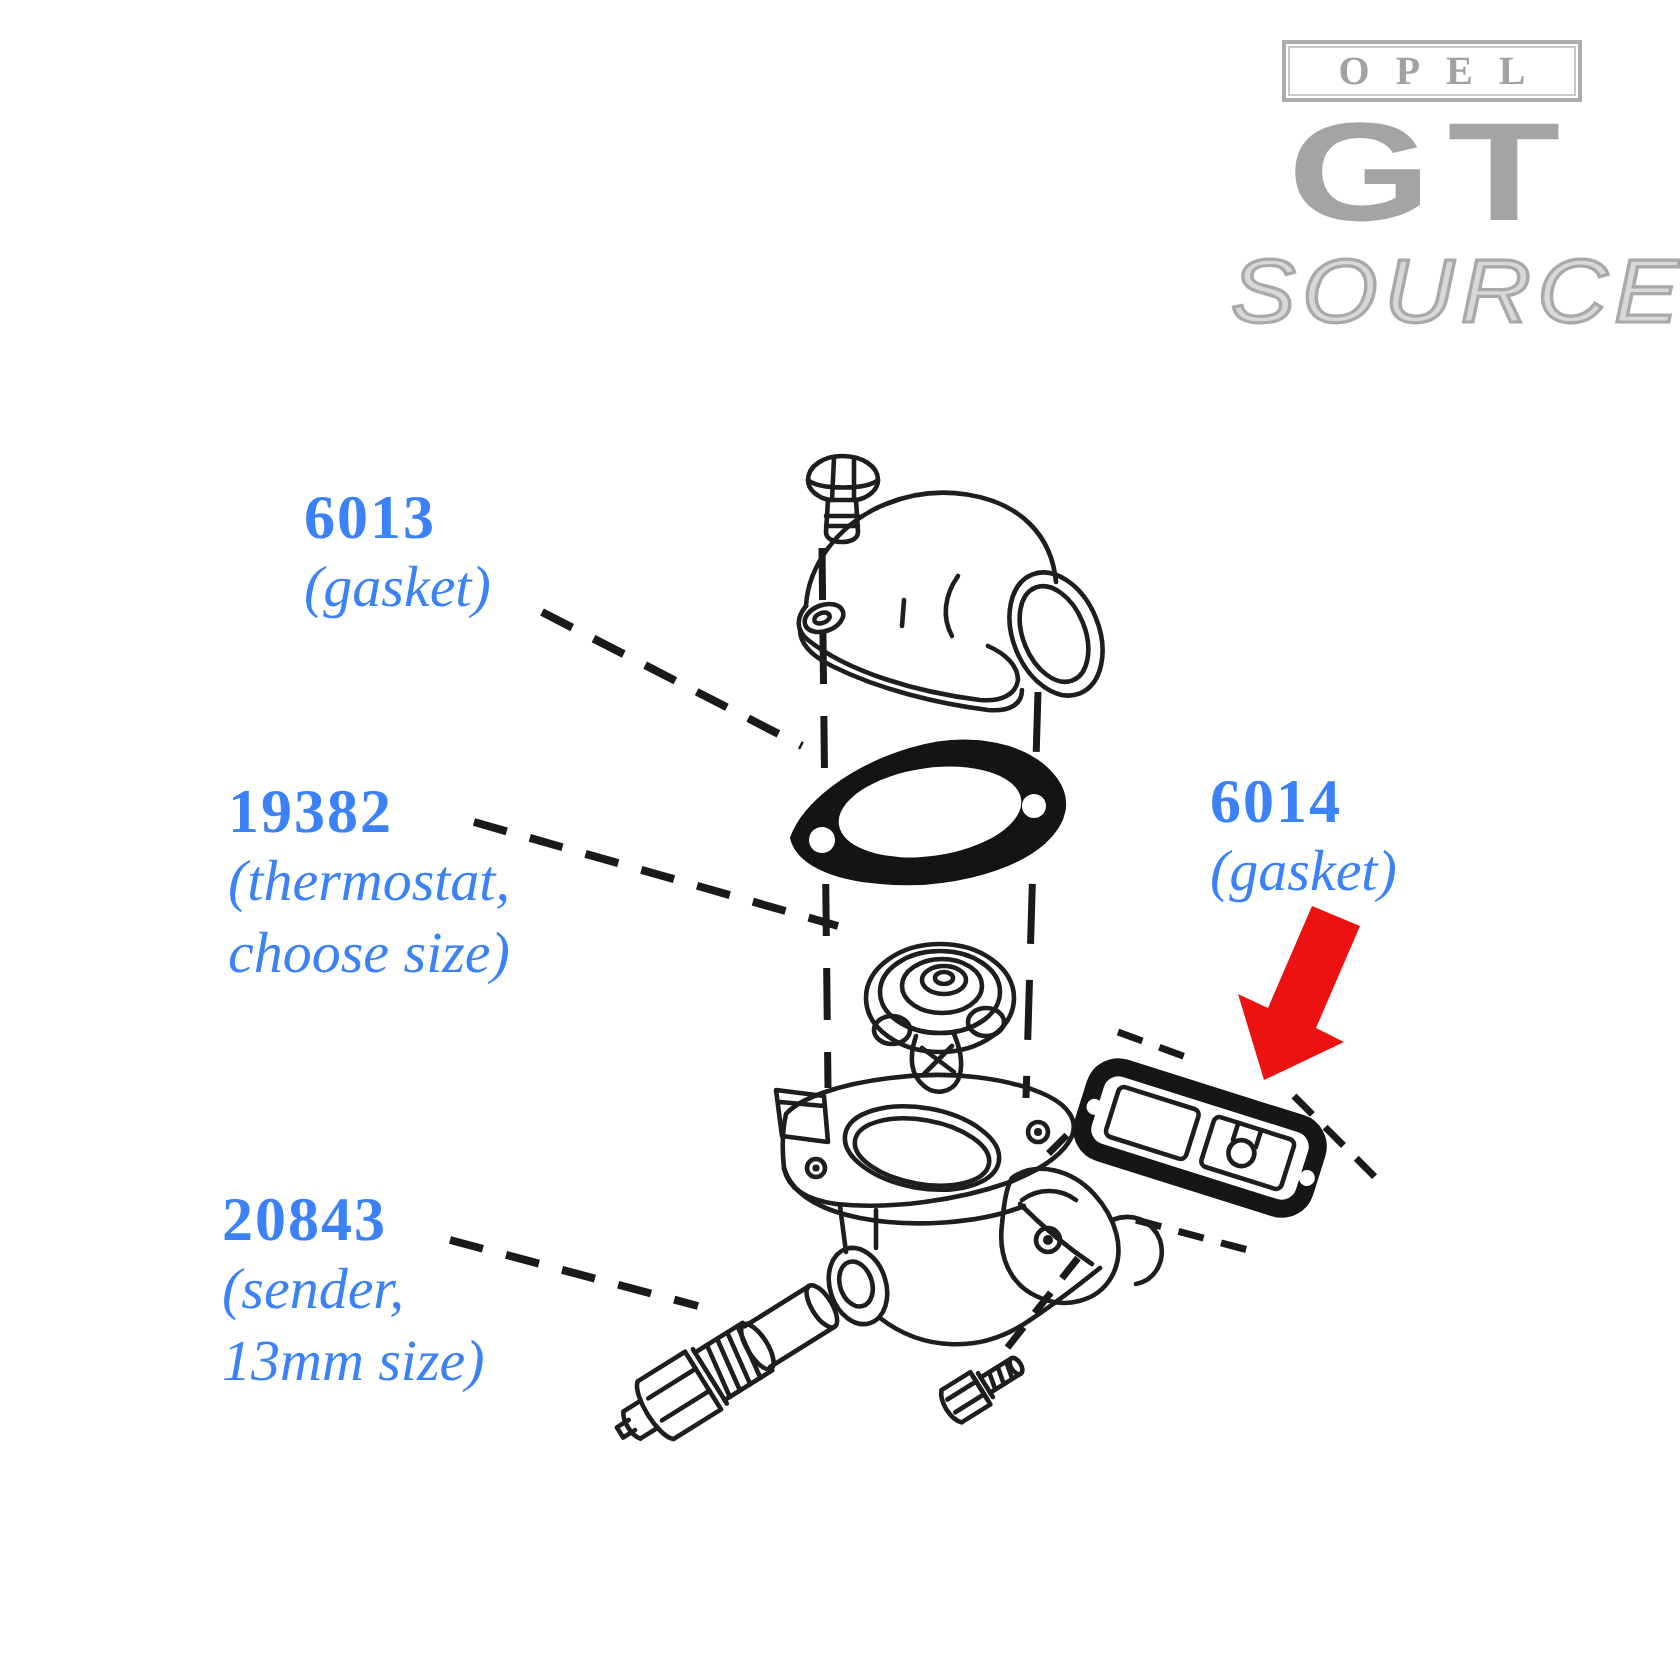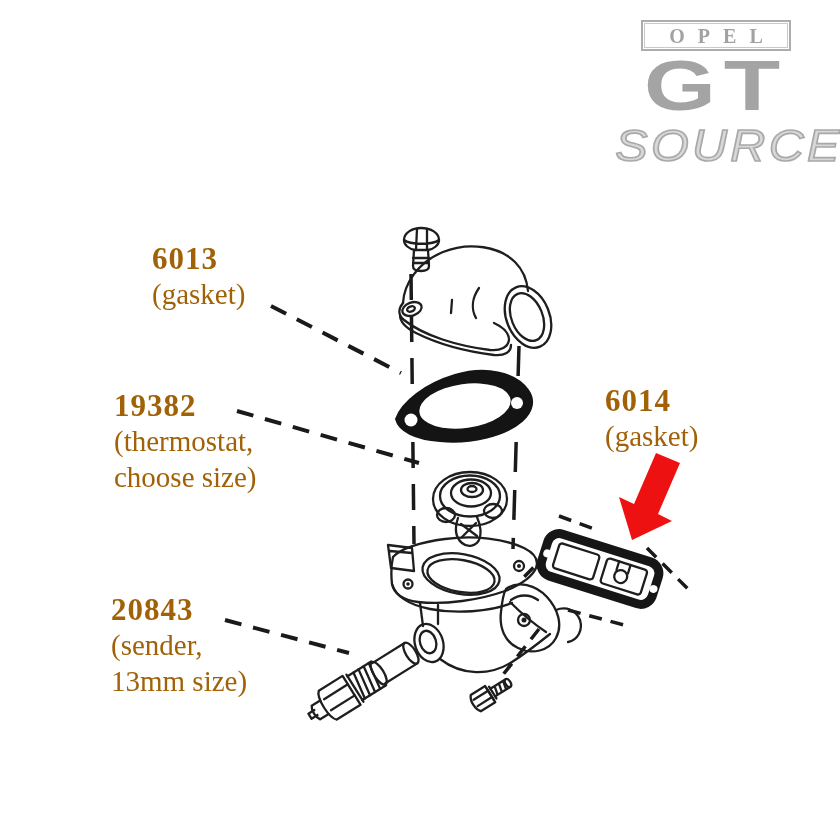--- a/index.html
+++ b/index.html
@@ -3,23 +3,23 @@
 <meta charset="utf-8">
 <style>
   html,body{margin:0;padding:0;background:#fff;}
   .stage{position:relative;width:840px;height:840px;background:#ffffff;overflow:hidden;
          font-family:"Liberation Serif",serif;}
   svg.art{position:absolute;left:0;top:0;width:840px;height:840px;}
   .ln{fill:none;stroke:#1e1e1e;stroke-width:2.3;stroke-linecap:round;stroke-linejoin:round;}
   .dash{fill:none;stroke:#1a1a1a;stroke-linecap:butt;}
 
   
-  .plabel{position:absolute;color:#a16207;}
+  .plabel{position:absolute;color:#3b82f6;}
   .pnum{font-weight:bold;font-size:31px;line-height:34px;letter-spacing:1px;}
-  .pdesc{font-size:29px;line-height:36px;}
+  .pdesc{font-size:29px;line-height:36px;font-style:italic;}
 
   #lbl-6013{left:152px;top:242px;}
   #lbl-11005{left:114px;top:389px;}
   #lbl-6014{left:605px;top:384px;}
   #lbl-11009{left:111px;top:593px;}
 
   
   .logo{position:absolute;left:618px;top:14px;width:222px;text-align:center;
         font-family:"Liberation Sans",sans-serif;}
   .opel-box{position:absolute;left:23px;top:6px;width:146px;height:27px;

